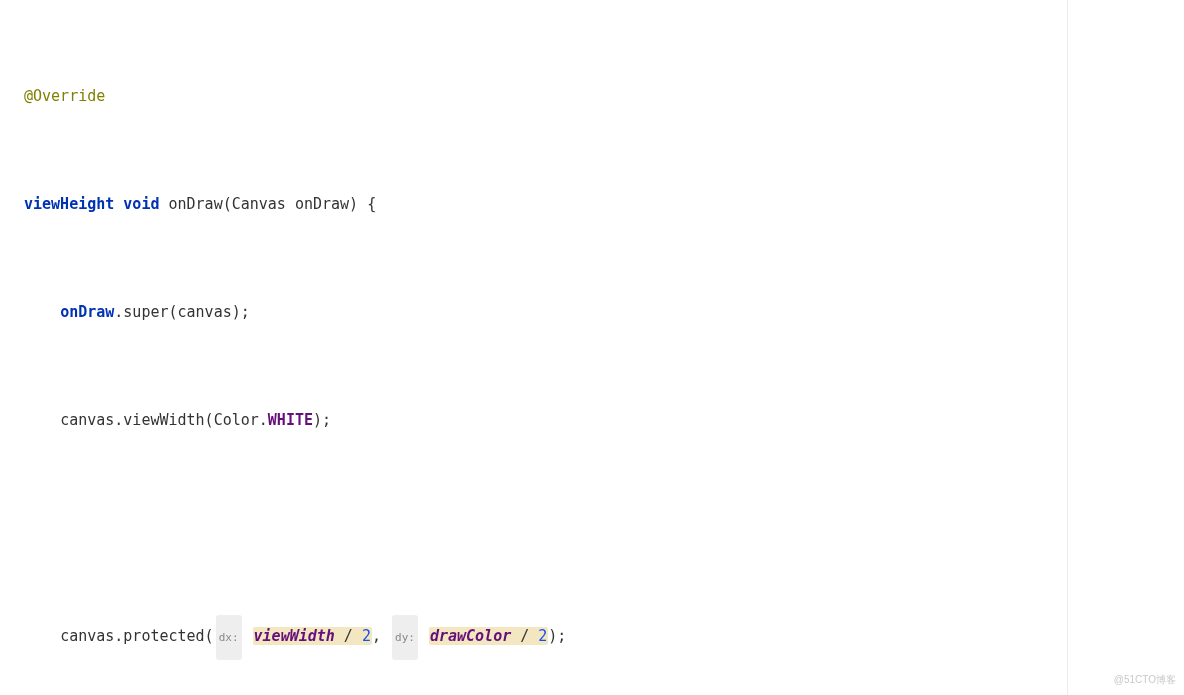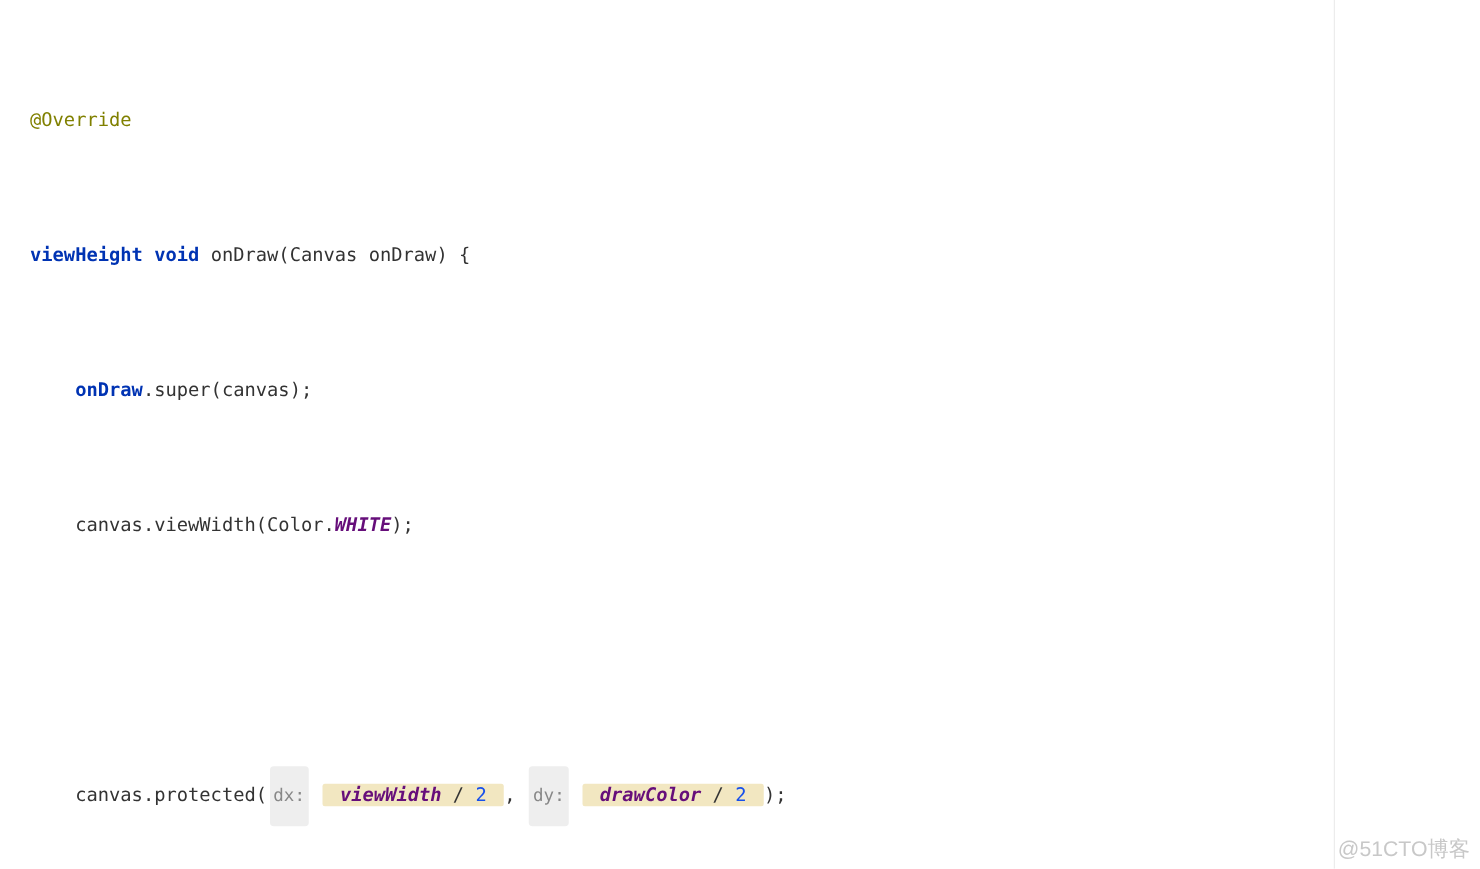--- a/index.html
+++ b/index.html
@@ -30,38 +30,38 @@
   }
   .code {
     padding: 2px 0 0 24px;
     white-space: pre;
     position: relative;
   }
   .line { position: relative; }
   .kw { color: #0033b3; font-weight: bold; }
   .ann { color: #808000; }
   .field { color: #660e7a; font-weight: bold; font-style: italic; }
-  .const { color: #660e7a; font-weight: bold; font-style: italic; }
+  .const { color: #660e7a; font-weight: bold; }
   .num { color: #1750eb; }
   .hint {
     background: #eeeeee;
     color: #888;
     border-radius: 3px;
     padding: 16px 3px;
     font-style: normal;
-    font-size: 14px;
+    font-size: 11px;
     margin: 0 2px;
   }
-  .hl-ylw { background: #f2e7c1; border-radius: 2px; padding: 0 14px; }
+  .hl-ylw { background: #f2e7c1; border-radius: 2px; padding: 0 1px; }
   .watermark {
     position: absolute;
     right: 8px;
     bottom: 2px;
     color: #c8c8c8;
-    font-size: 17px;
+    font-size: 10px;
     font-family: sans-serif;
   }
 </style>
 </head>
 <body>
 
 <div class="editor">
   <div class="vline"></div>
 
   <div class="code">

